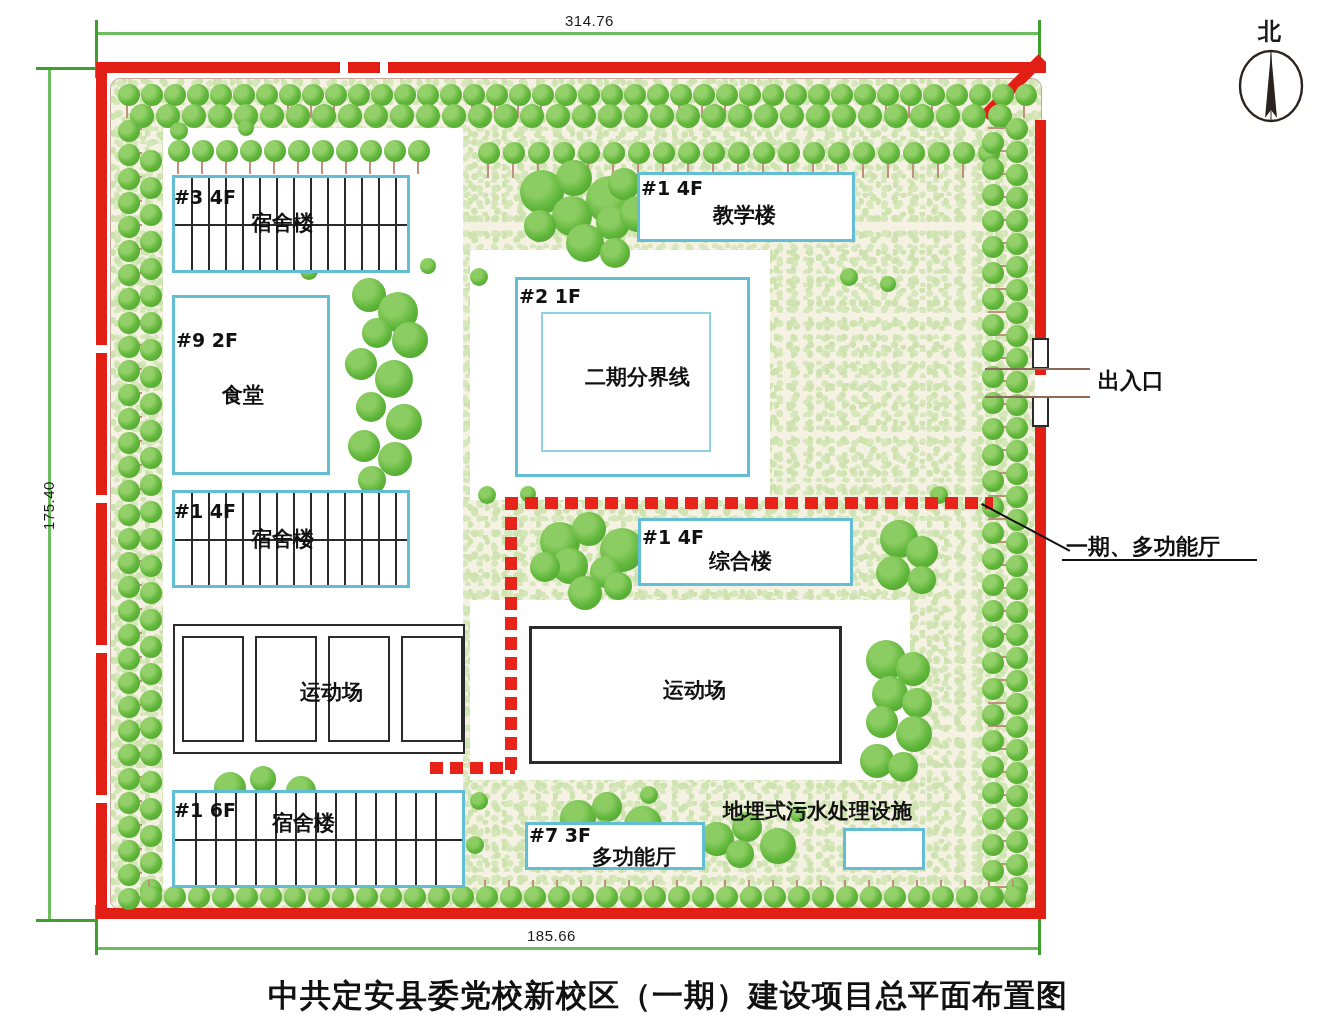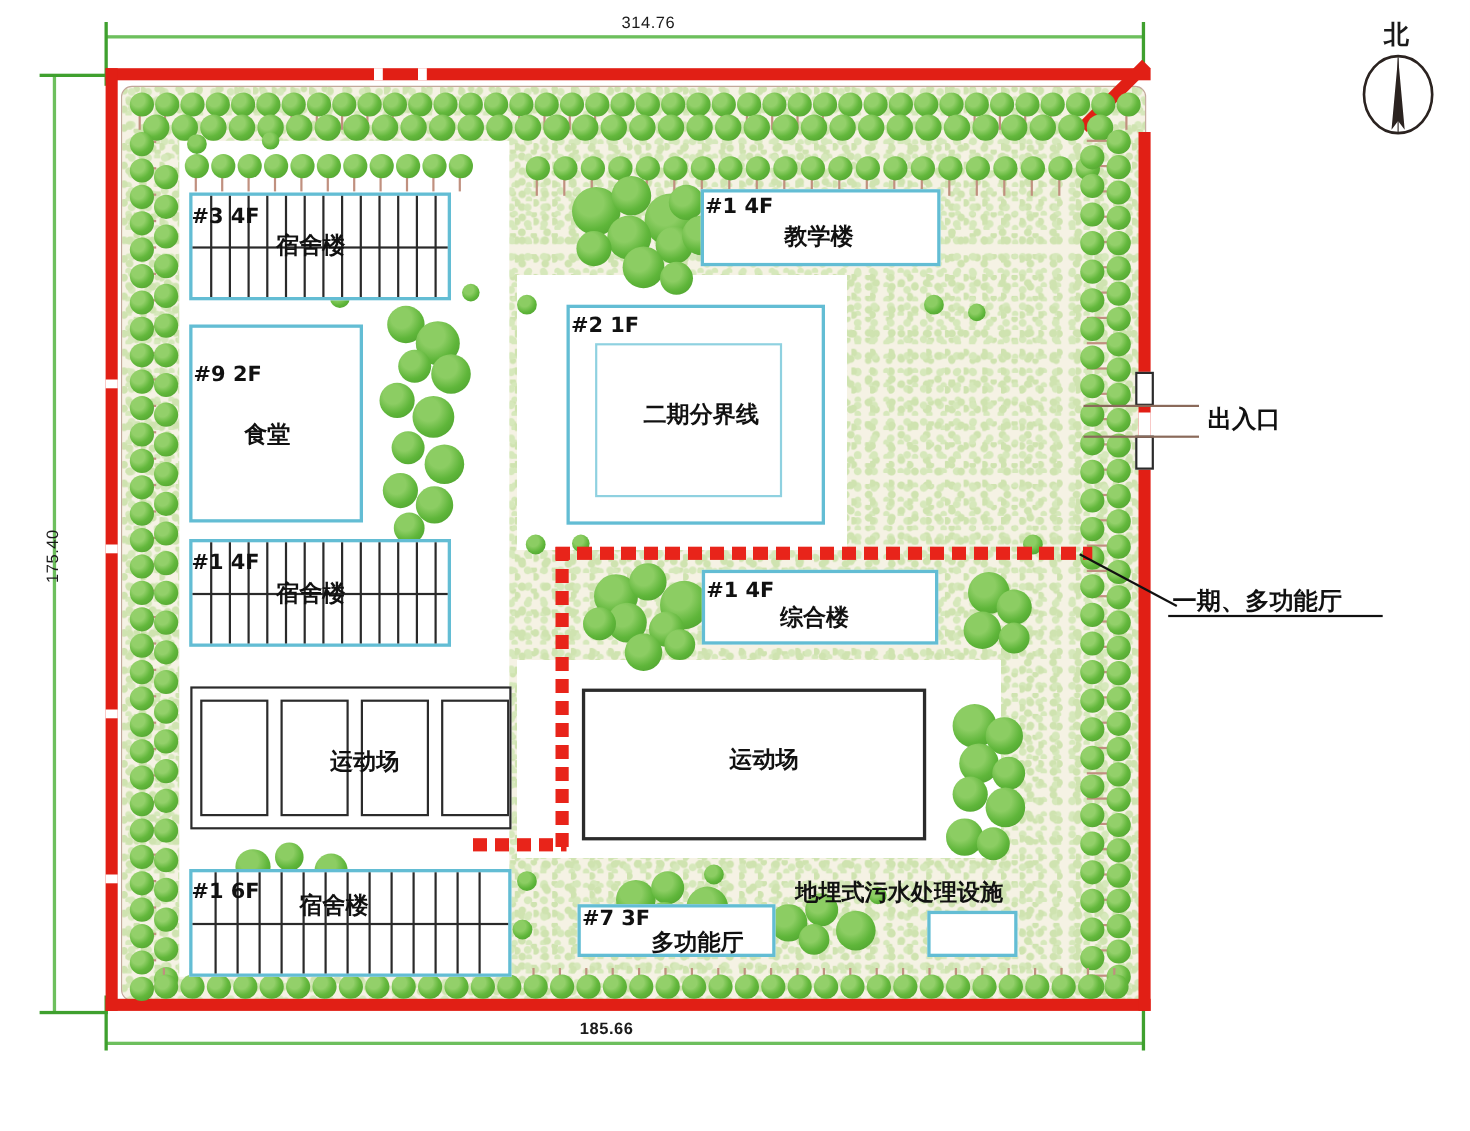--- a/index.html
+++ b/index.html
@@ -87,21 +87,21 @@
   <div class="dimtext" style="left:565px;top:12px;">314.76</div>
 
   <div class="dimline" style="left:48px;top:68px;width:3px;height:853px;"></div>
   <div class="dimtick" style="left:36px;top:67px;width:62px;height:3px;"></div>
   <div class="dimtick" style="left:36px;top:919px;width:62px;height:3px;"></div>
   <div class="dimtext vert" style="left:40px;top:530px;">175.40</div>
 
   <div class="dimline" style="left:96px;top:947px;width:944px;height:3px;"></div>
   <div class="dimtick" style="left:95px;top:905px;width:3px;height:50px;"></div>
   <div class="dimtick" style="left:1038px;top:880px;width:3px;height:75px;"></div>
-  <div class="dimtext" style="left:527px;top:927px;font-weight:bold;">185.66</div>
+  <div class="dimtext" style="left:527px;top:927px;">185.66</div>
 
   <div class="green-band" style="left:110px;top:78px;width:930px;height:830px;border-radius:10px;"></div>
 
   <div class="site-bg" style="left:163px;top:128px;width:300px;height:760px;"></div>
   <div class="site-bg" style="left:470px;top:250px;width:300px;height:250px;"></div>
   <div class="site-bg" style="left:470px;top:600px;width:440px;height:180px;"></div>
 
   <div class="redwall" style="left:96px;top:62px;width:950px;height:11px;"></div>
   <div class="redwall" style="left:96px;top:62px;width:11px;height:857px;"></div>
   <div class="redwall" style="left:96px;top:908px;width:950px;height:11px;"></div>
@@ -797,14 +797,15 @@
 
   <div class="north-wrap" style="left:1237px;top:48px;width:68px;height:76px;">
     <svg width="68" height="76" viewBox="0 0 68 76">
       <ellipse cx="34" cy="38" rx="31" ry="35" fill="#fff" stroke="#2b2320" stroke-width="2.4"></ellipse>
       <polygon points="34,4 40,70 34,62 28,70" fill="#2b2320"></polygon>
       <line x1="34" y1="4" x2="34" y2="72" stroke="#2b2320" stroke-width="1"></line>
     </svg>
   </div>
   <div class="north-label" style="left:1258px;top:16px;font-size:23px;">北</div>
 
+  <div class="title" style="top:975px;">中共定安县委党校新校区（一期）建设项目总平面布置图</div>
 
 </div>
 
 </body></html>

